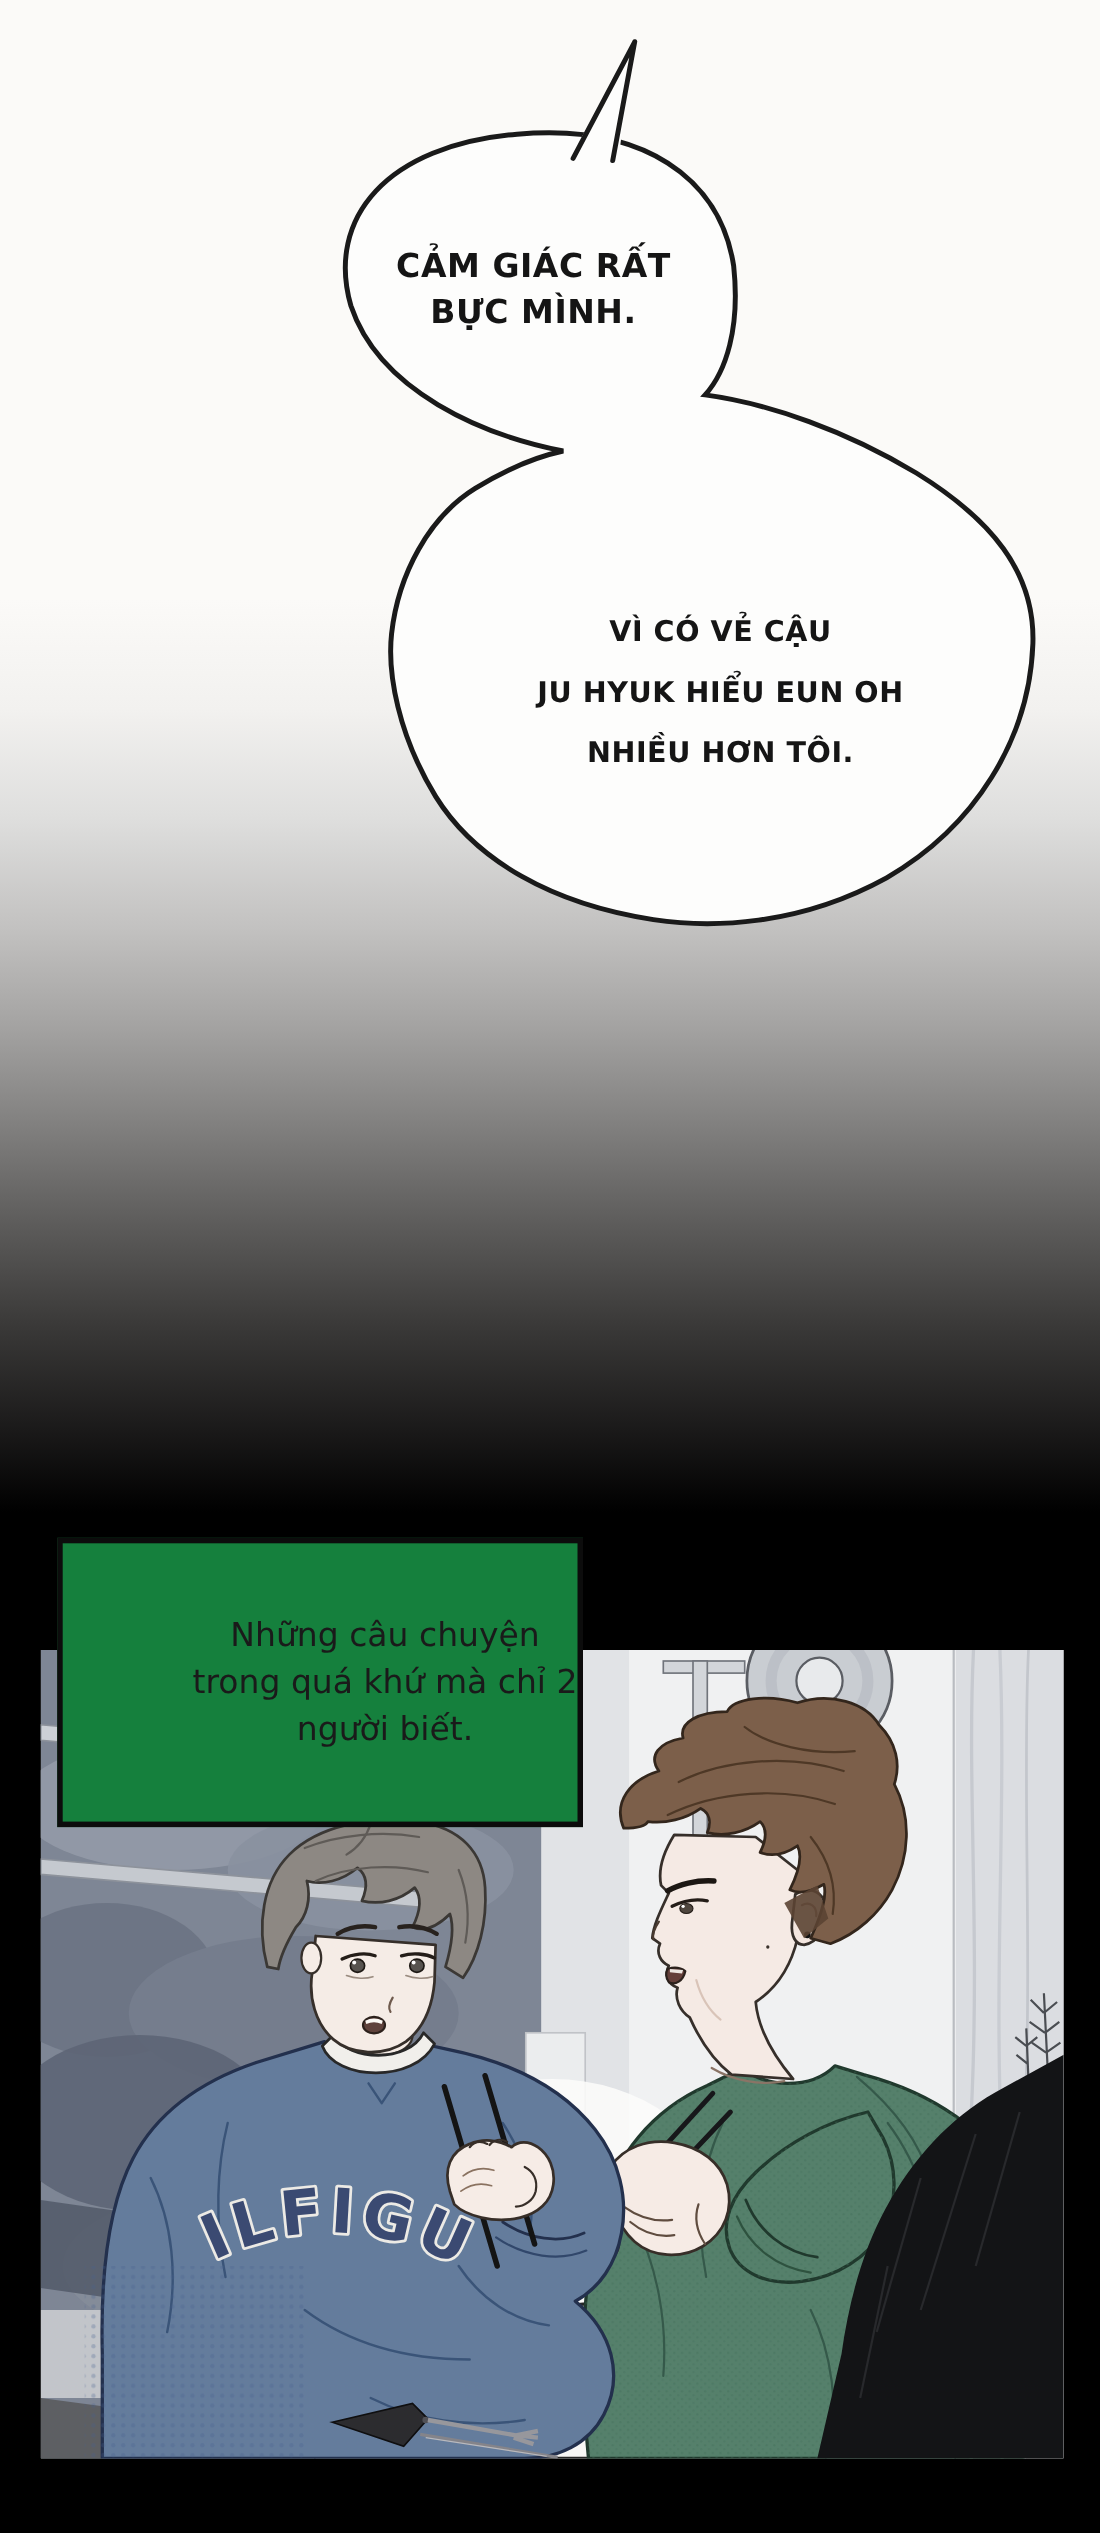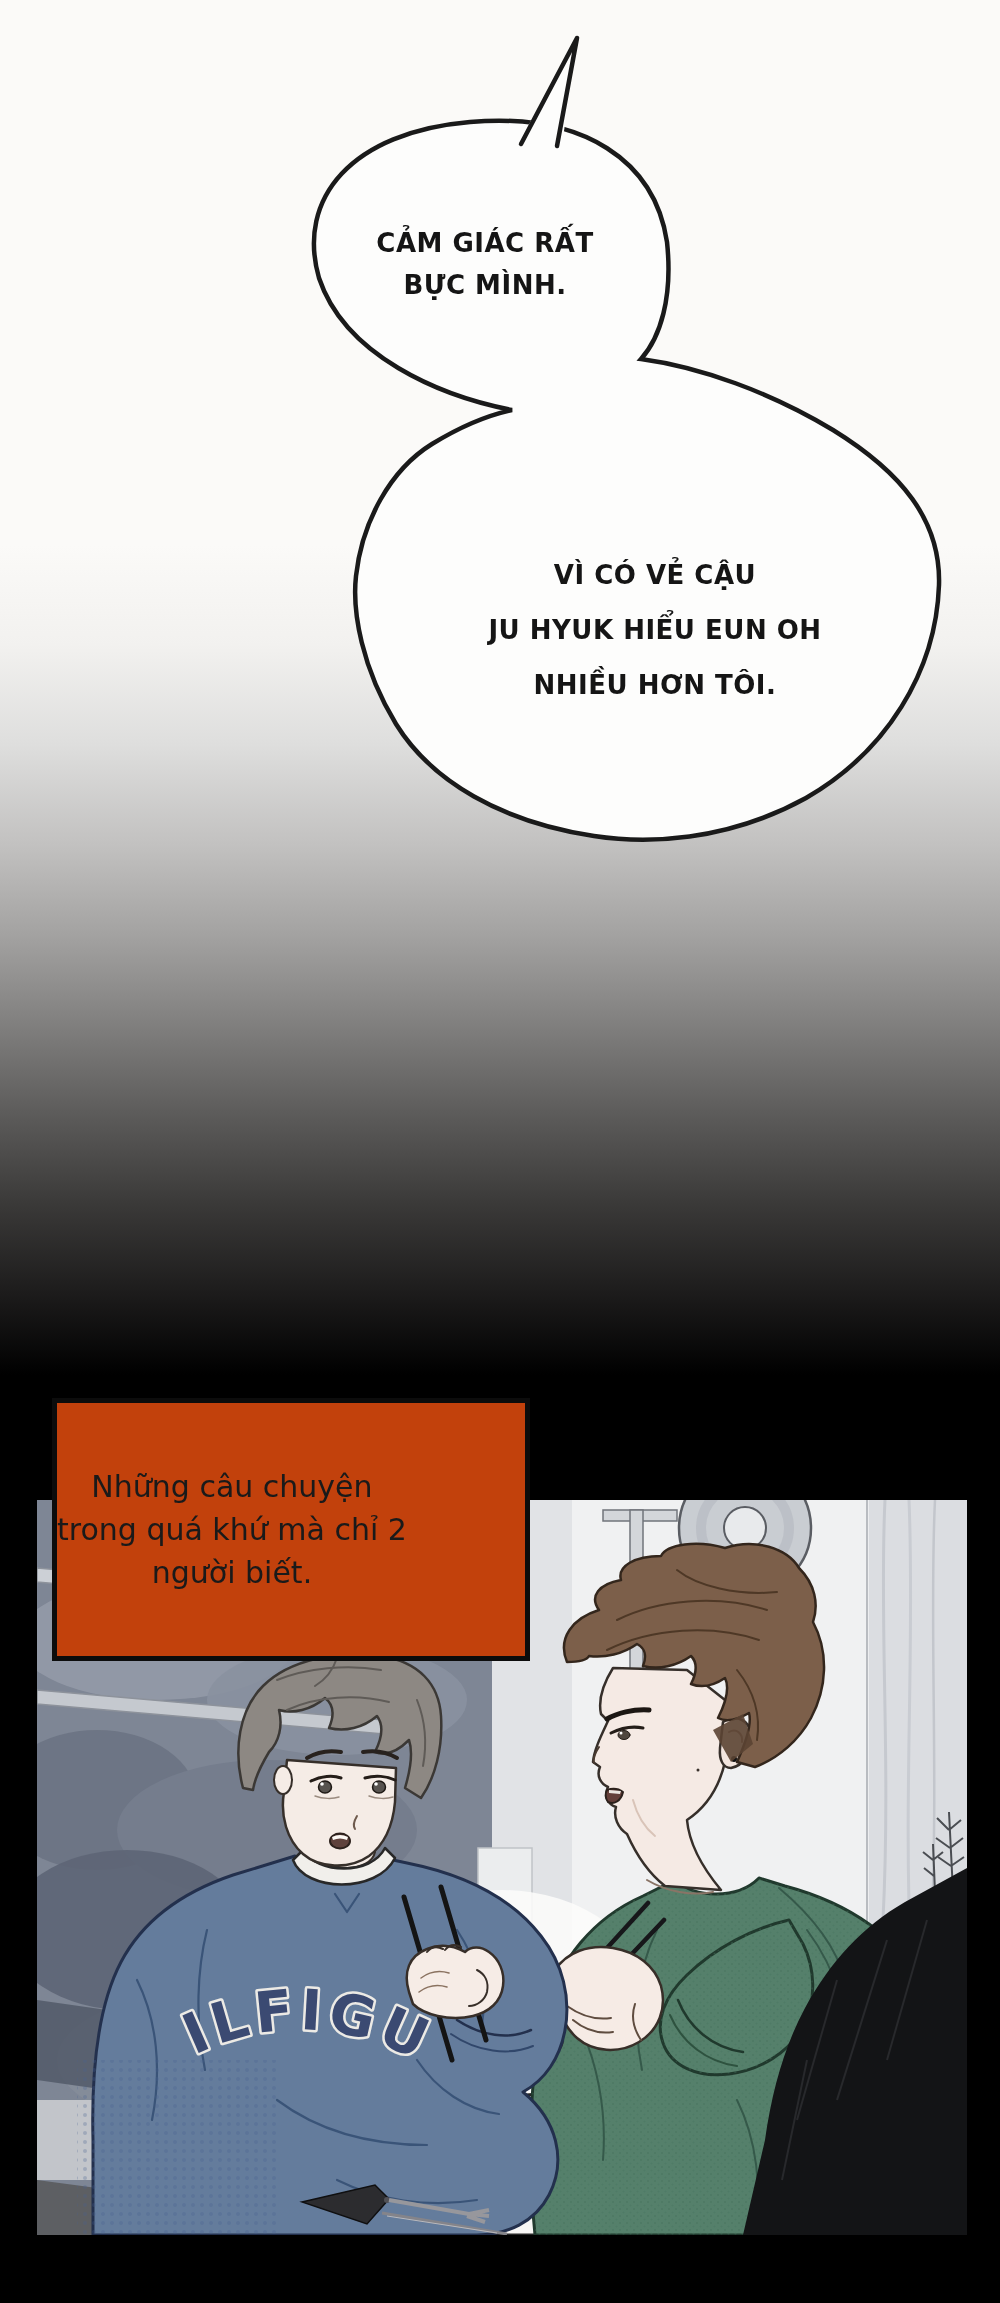--- a/index.html
+++ b/index.html
@@ -12,26 +12,26 @@
     background:linear-gradient(to bottom,
       #fbfaf8 0px,#fbfaf8 545px,#f2f1ef 645px,#dededd 745px,#c2c1c0 845px,
       #a3a2a1 935px,#807f7e 1025px,#5c5b5a 1115px,#3a3938 1205px,#1c1b1b 1295px,
       #000000 1375px,#000000 1500px);
   }
   .bubble-svg{position:absolute;left:0;top:0;}
   .bubble-text{
     position:absolute;text-align:center;color:#151515;font-weight:600;
     white-space:pre-line;letter-spacing:.5px;
   }
-  .bubble-text.b1{left:325px;top:222px;width:320px;font-size:26px;line-height:42px;}
+  .bubble-text.b1{left:325px;top:222px;width:320px;font-size:30px;line-height:42px;}
   .bubble-text.b2{left:465px;top:548px;width:380px;font-size:26px;line-height:55px;}
   .caption-box{
     position:absolute;left:52px;top:1398px;width:478px;height:263px;
-    background:#c2410c;border:5px solid #0c0c0c;box-sizing:border-box;
-    display:flex;align-items:center;justify-content:flex-start;z-index:5;
+    background:#15803d;border:5px solid #0c0c0c;box-sizing:border-box;
+    display:flex;align-items:center;justify-content:flex-end;z-index:5;
   }
   .caption-text{
     text-align:center;color:#1a1a1a;font-size:30px;line-height:43px;
     white-space:pre-line;font-weight:400;
   }
   .panel{position:absolute;left:37px;top:1500px;width:930px;height:735px;z-index:2;}
   .panel svg{display:block;}
 </style>
 </head>
 <body>

